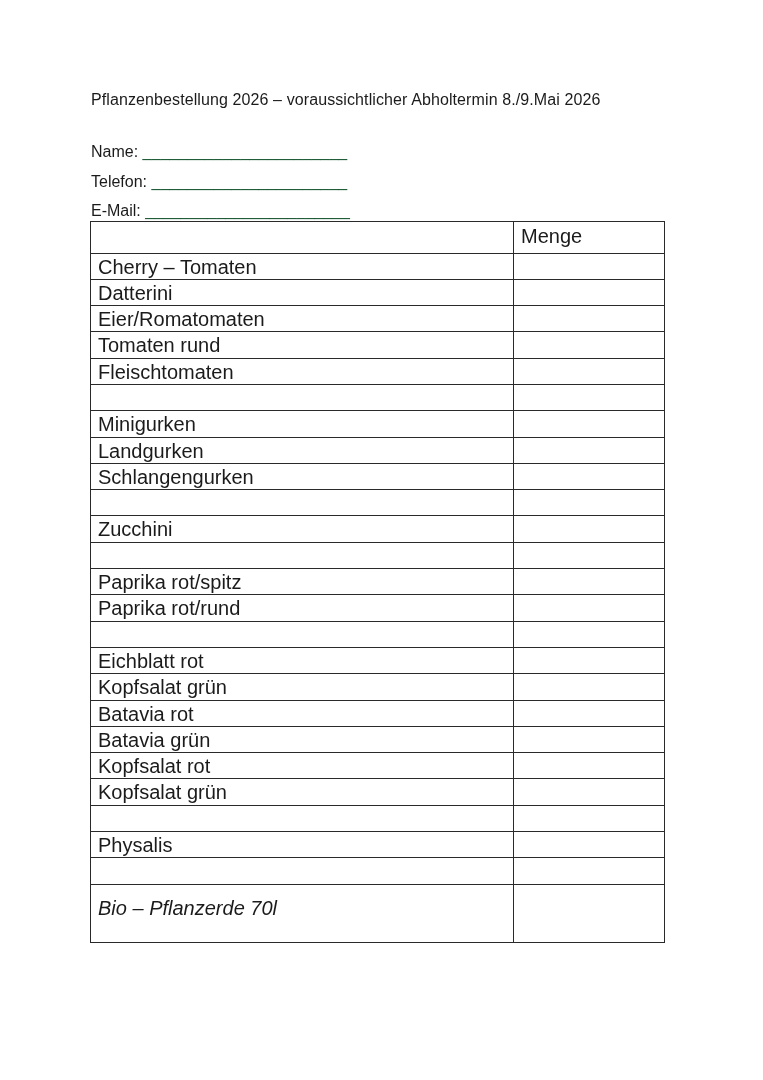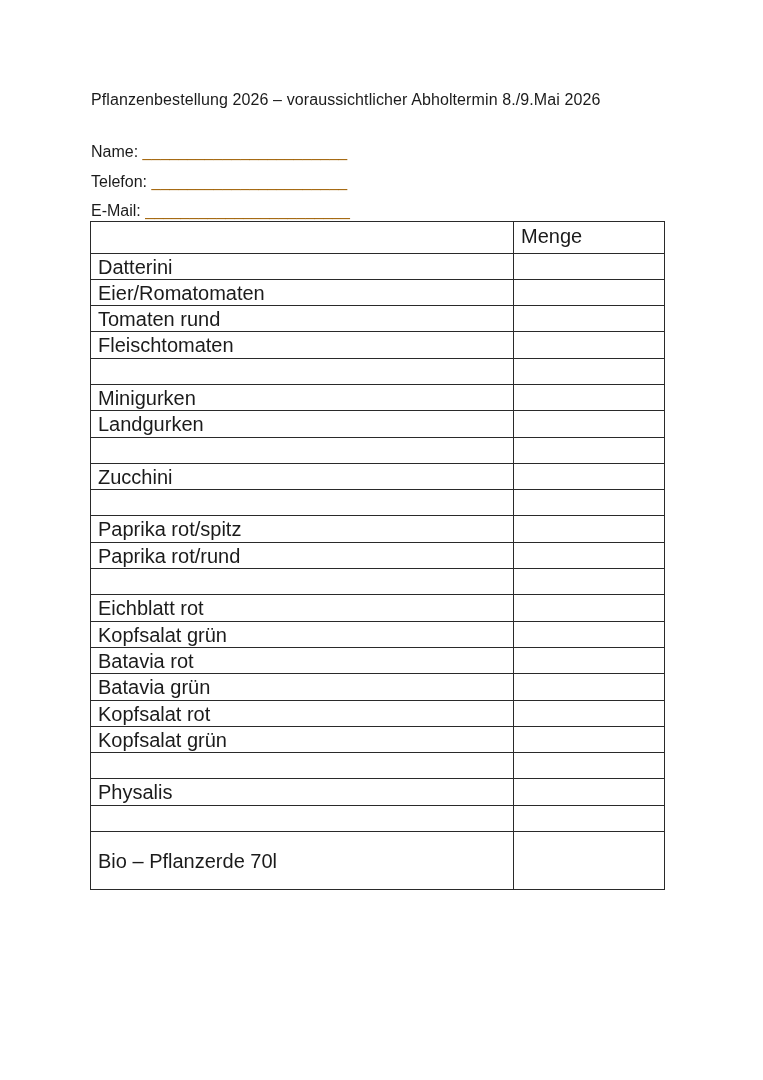--- a/index.html
+++ b/index.html
@@ -19,21 +19,21 @@
     font-size: 16px;
     letter-spacing: 0.1px;
     white-space: nowrap;
   }
   .field-line {
     position: absolute;
     left: 91px;
     font-size: 16px;
     white-space: nowrap;
   }
-  .field-line .blank { letter-spacing: 0; color: #a16207; }
+  .field-line .blank { letter-spacing: 0; color: #14532d; }
   #field-name    { top: 143px; }
   #field-telefon { top: 173px; text-align: center; }
   #field-email   { top: 202px; }
   .order-table {
     position: absolute;
     left: 90px;
     top: 221px;
     width: 574px;
     border-collapse: collapse;
     table-layout: fixed;
@@ -46,21 +46,21 @@
     padding: 2px 2px 0 7px;
     font-size: 20px;
     line-height: 22px;
     vertical-align: top;
     overflow: hidden;
     white-space: nowrap;
   }
   tr.header-row td { height: 31.5px; padding-top: 3px; }
   tr.row-item td,
   tr.row-spacer td { height: 26.3px; }
-  tr.row-tall td   { height: 58px;   padding-top: 18px; }
+  tr.row-tall td   { height: 58px;   padding-top: 12px; font-style: italic; }
 </style>
 </head>
 <body>
 
 <div class="page">
 
   <div class="doc-title">Pflanzenbestellung 2026 – voraussichtlicher Abholtermin 8./9.Mai 2026</div>
 
   <div class="field-line" id="field-name">
     <span>Name:</span>
@@ -82,20 +82,24 @@
         <col class="c1">
         <col class="c2">
       </colgroup>
     <thead>
       <tr class="header-row">
         <td></td>
         <td>Menge</td>
       </tr>
     </thead>
     <tbody id="order-table-body">
+    <tr class="row-item">
+      <td>Cherry – Tomaten</td>
+      <td></td>
+    </tr>
 
     <tr class="row-item">
       <td>Datterini</td>
       <td></td>
     </tr>
 
     <tr class="row-item">
       <td>Eier/Romatomaten</td>
       <td></td>
     </tr>
@@ -118,20 +122,24 @@
     <tr class="row-item">
       <td>Minigurken</td>
       <td></td>
     </tr>
 
     <tr class="row-item">
       <td>Landgurken</td>
       <td></td>
     </tr>
 
+    <tr class="row-item">
+      <td>Schlangengurken</td>
+      <td></td>
+    </tr>
 
     <tr class="row-spacer">
       <td></td>
       <td></td>
     </tr>
 
     <tr class="row-item">
       <td>Zucchini</td>
       <td></td>
     </tr>

